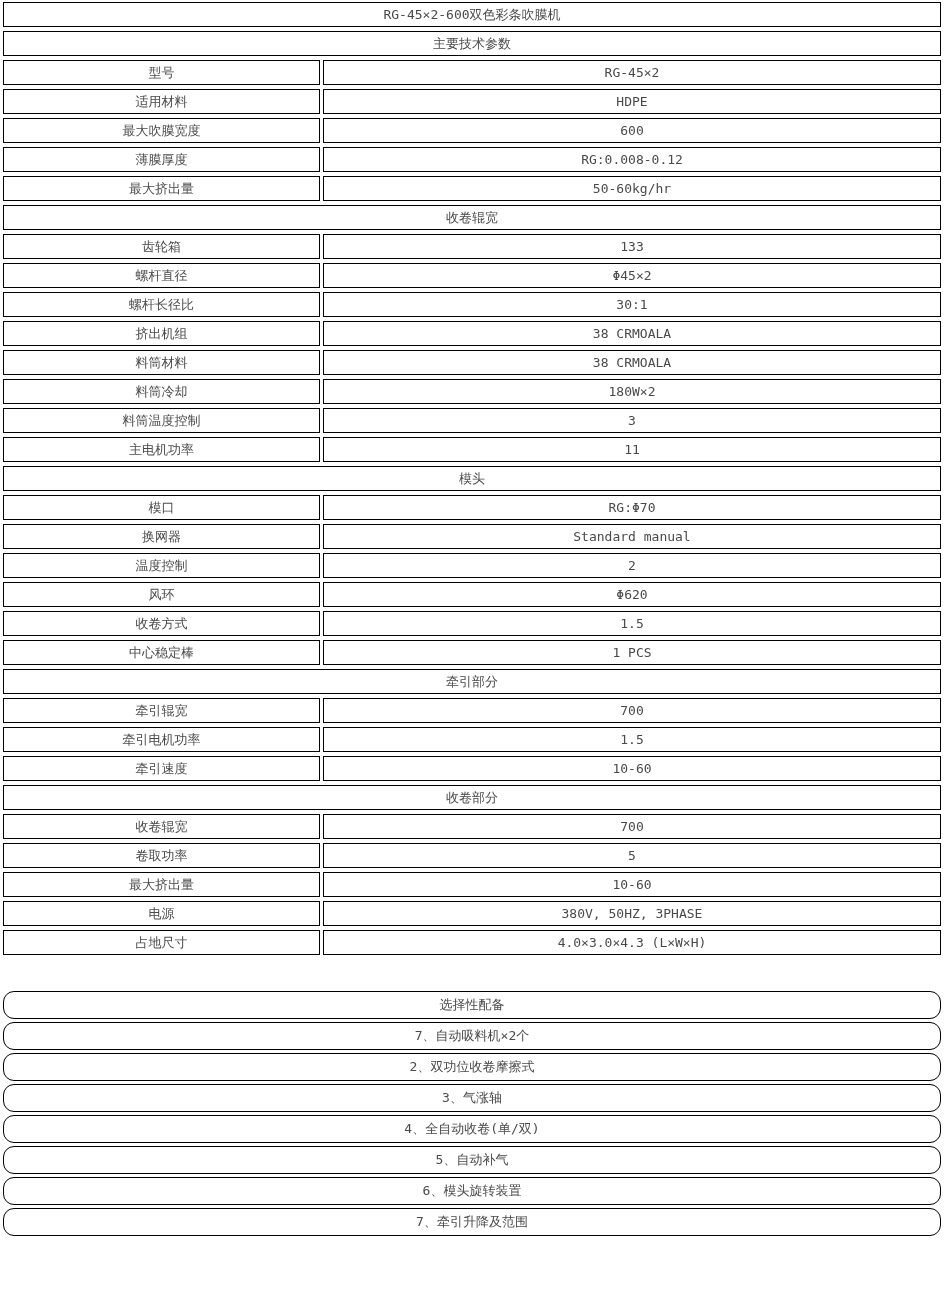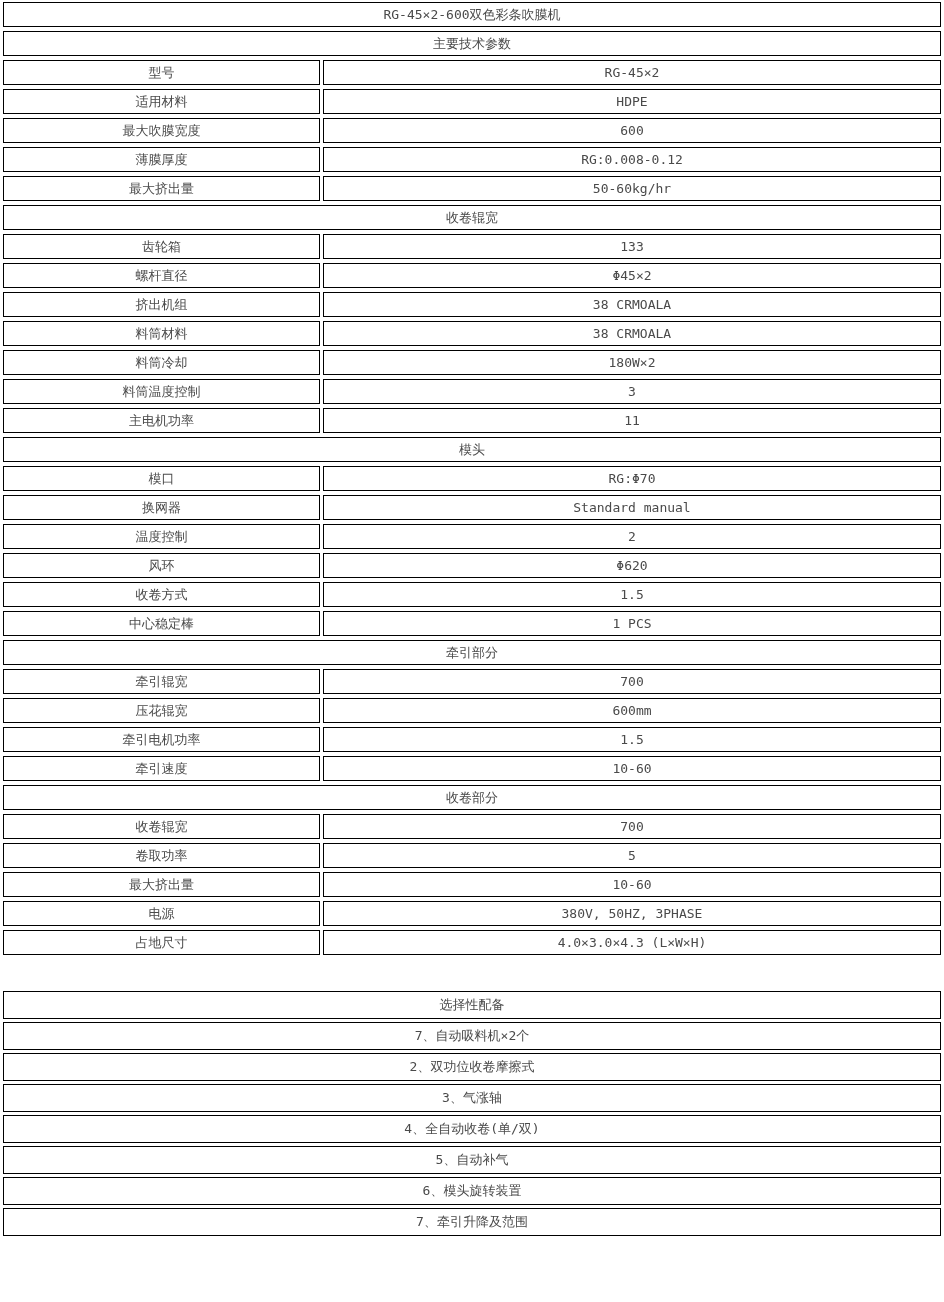--- a/index.html
+++ b/index.html
@@ -36,21 +36,21 @@
     border-spacing: 3px 4px;
     margin-top: -2px;
   }
   table.spec td { height: 23px; }
   col.label-col { width: 317px; }
   
   table.options {
     border-spacing: 3px 3px;
     margin-top: 29px;
   }
-  table.options td { height: 26px; }
+  table.options td { height: 26px; border-radius: 11px; }
 </style>
 </head>
 <body>
 
 <table class="spec">
   <colgroup>
     <col class="label-col">
     <col class="value-col">
   </colgroup>
   <tbody id="t1body">
@@ -85,20 +85,24 @@
       </tr>
       <tr>
         <td>齿轮箱</td>
         <td>133</td>
       </tr>
       <tr>
         <td>螺杆直径</td>
         <td>Φ45×2</td>
       </tr>
       <tr>
+        <td>螺杆长径比</td>
+        <td>30:1</td>
+      </tr>
+      <tr>
         <td>挤出机组</td>
         <td>38 CRMOALA</td>
       </tr>
       <tr>
         <td>料筒材料</td>
         <td>38 CRMOALA</td>
       </tr>
       <tr>
         <td>料筒冷却</td>
         <td>180W×2</td>
@@ -137,24 +141,20 @@
       <tr>
         <td>中心稳定棒</td>
         <td>1 PCS</td>
       </tr>
       <tr>
         <td colspan="2">牵引部分</td>
       </tr>
       <tr>
         <td>牵引辊宽</td>
         <td>700</td>
-      </tr>
-      <tr>
-        <td>压花辊宽</td>
-        <td>600mm</td>
       </tr>
       <tr>
         <td>牵引电机功率</td>
         <td>1.5</td>
       </tr>
       <tr>
         <td>牵引速度</td>
         <td>10-60</td>
       </tr>
       <tr>

